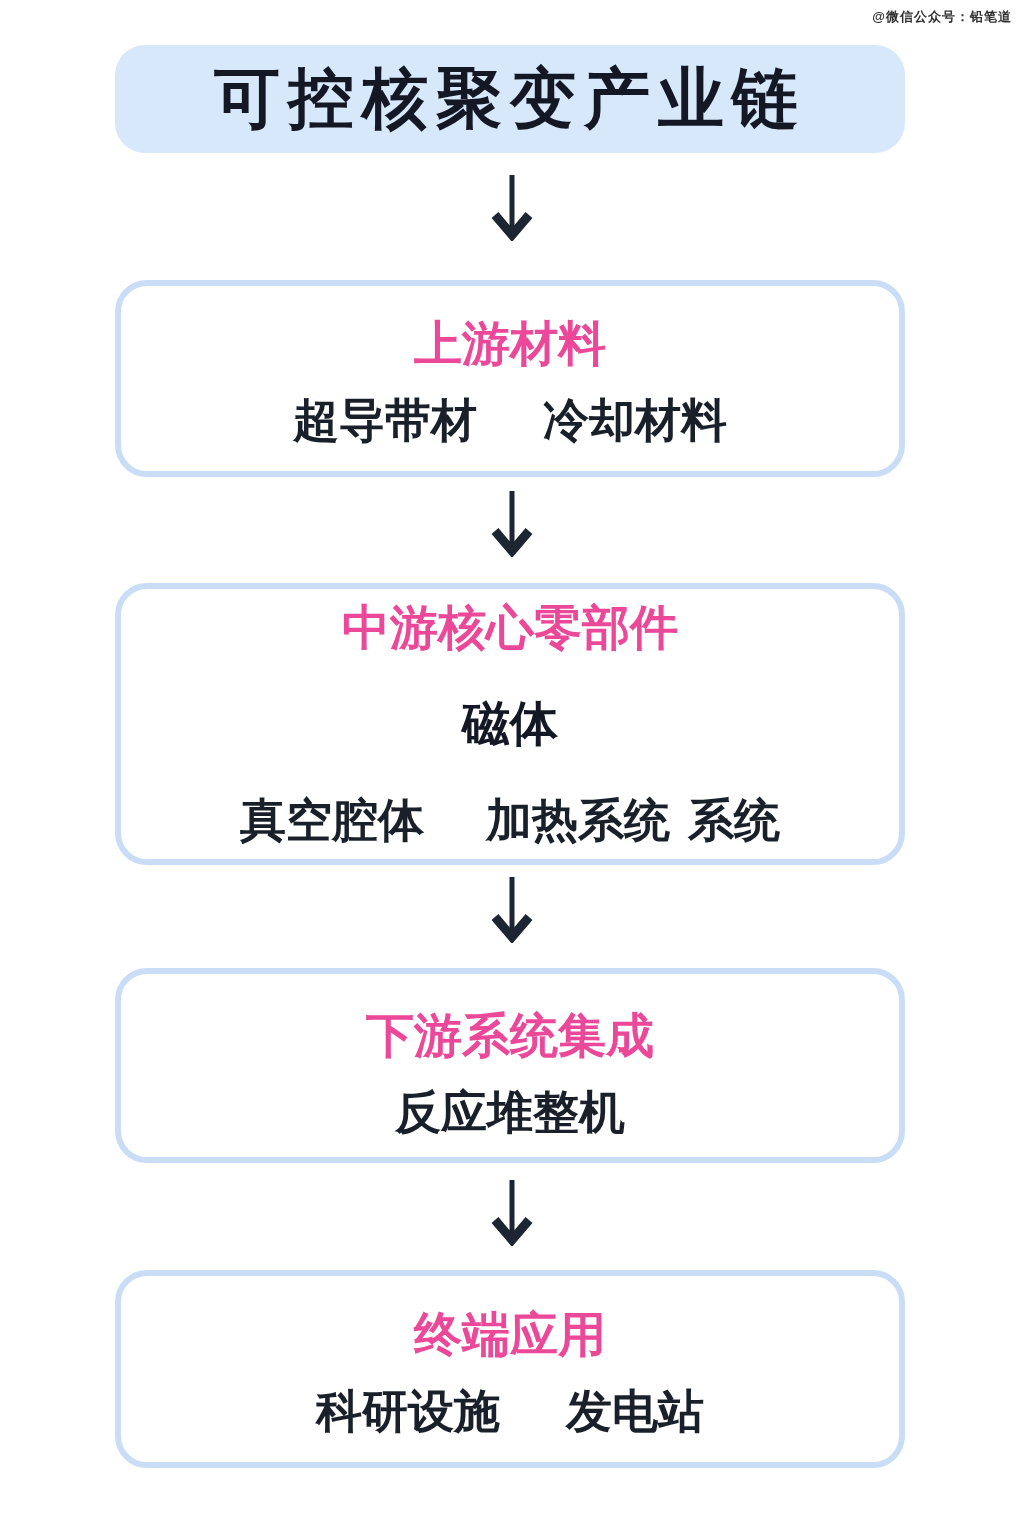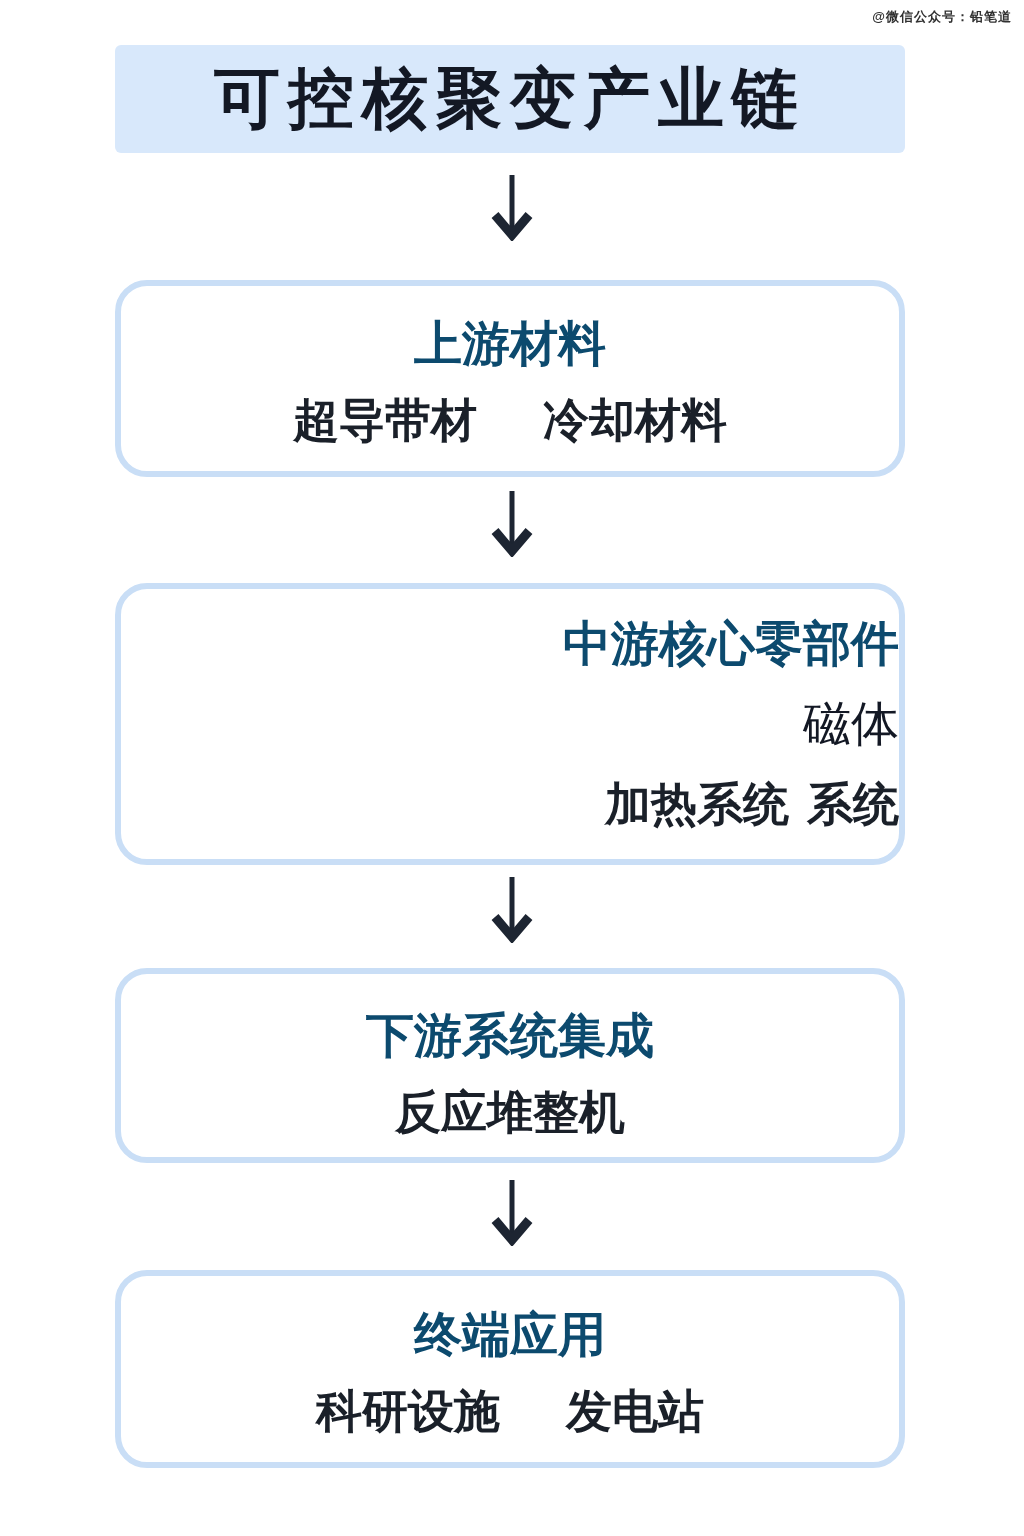--- a/index.html
+++ b/index.html
@@ -25,21 +25,21 @@
     letter-spacing: 1px;
     white-space: nowrap;
   }
   .title-box {
     position: absolute;
     left: 115px;
     top: 45px;
     width: 790px;
     height: 108px;
     background: #d8e8fb;
-    border-radius: 6px;
+    border-radius: 30px;
     display: flex;
     align-items: center;
     justify-content: center;
   }
   .main-title {
     margin: 0;
     font-size: 66px;
     font-weight: 900;
     letter-spacing: 8px;
     color: #131824;
@@ -55,45 +55,45 @@
     border-radius: 32px;
     display: flex;
     flex-direction: column;
     align-items: center;
     justify-content: center;
   }
   .stage-title {
     margin: 0;
     font-size: 48px;
     font-weight: 800;
-    color: #0c4a6e;
+    color: #ec4899;
     line-height: 58px;
     white-space: nowrap;
   }
   .stage-subtitle {
     font-size: 48px;
-    font-weight: 400;
+    font-weight: 700;
     color: #131824;
     line-height: 58px;
     white-space: nowrap;
   }
   .item {
     font-size: 46px;
     font-weight: 600;
     color: #1a2029;
     line-height: 58px;
     white-space: nowrap;
   }
   .row { display: flex; align-items: center; }
   .row-wide-gap { gap: 66px; }
   .mid-row .gap-large { margin-left: 62px; }
   .mid-row .gap-small { margin-left: 18px; }
 
   #box-upstream   { top: 280px;  height: 197px; gap: 18px; padding-top: 6px; }
-  #box-midstream  { top: 583px;  height: 282px; gap: 22px; align-items: flex-end; }
+  #box-midstream  { top: 583px;  height: 282px; gap: 38px; }
   #box-downstream { top: 968px;  height: 195px; gap: 18px; padding-top: 16px; }
   #box-terminal   { top: 1270px; height: 198px; gap: 18px; padding-top: 8px; }
 
   .arrow {
     position: absolute;
     left: 50%;
     transform: translateX(-50%);
     width: 44px;
     height: 68px;
   }
@@ -133,20 +133,21 @@
     <svg viewBox="0 0 44 68" xmlns="http://www.w3.org/2000/svg">
       <line x1="22" y1="2" x2="22" y2="58" stroke="#1d2532" stroke-width="5"></line>
       <polyline points="5,42 22,62 39,42" fill="none" stroke="#1d2532" stroke-width="9"></polyline>
     </svg>
   </div>
 
   <section class="stage" id="box-midstream">
     <h2 class="stage-title">中游核心零部件</h2>
     <div class="stage-subtitle">磁体</div>
     <div class="row mid-row">
+      <span class="item">真空腔体</span>
       <span class="item gap-large">加热系统</span>
       <span class="item gap-small">系统</span>
     </div>
   </section>
 
   <div class="arrow" id="arrow-3">
     <svg viewBox="0 0 44 68" xmlns="http://www.w3.org/2000/svg">
       <line x1="22" y1="2" x2="22" y2="58" stroke="#1d2532" stroke-width="5"></line>
       <polyline points="5,42 22,62 39,42" fill="none" stroke="#1d2532" stroke-width="9"></polyline>
     </svg>

